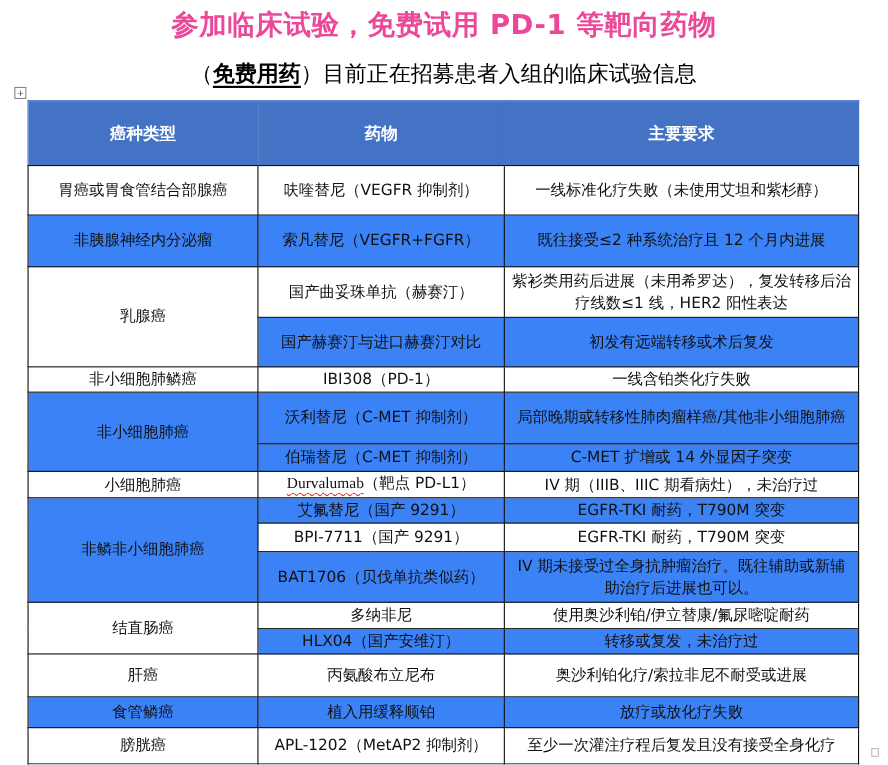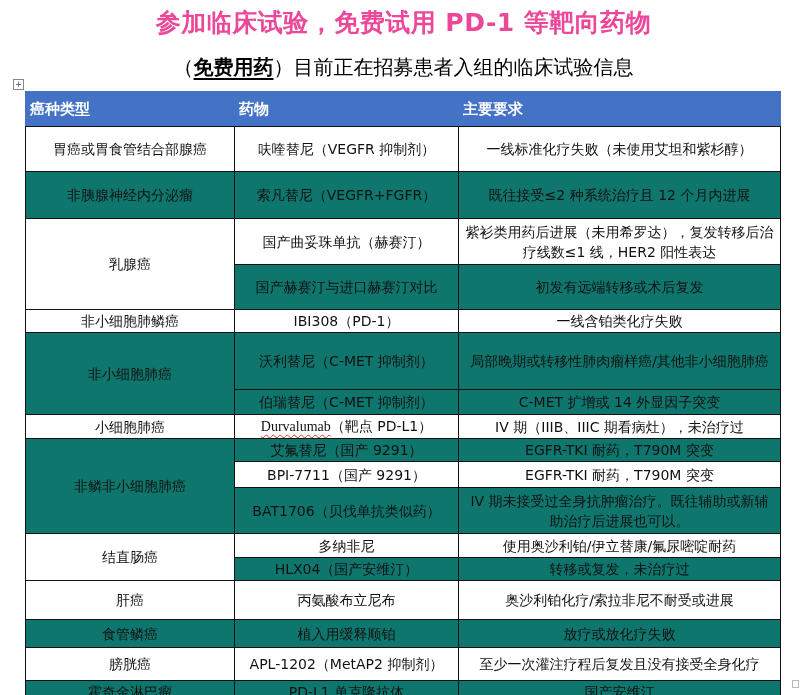--- a/index.html
+++ b/index.html
@@ -30,29 +30,29 @@
   table.trials {
     position: absolute; left: 25px; top: 91px; width: 755px;
     border-collapse: collapse; table-layout: fixed;
     font-size: 14px; line-height: 20px;
   }
   table.trials col.c1 { width: 209px; }
   table.trials col.c2 { width: 224px; }
   table.trials col.c3 { width: 322px; }
   table.trials th {
     background: #4472c4; color: #fff; font-weight: bold; font-size: 15px;
-    height: 26px; padding: 4px; text-align: left; border: 1px solid #4472c4;
+    height: 26px; padding: 16px; text-align: center; border: 1px solid #4472c4;
     border-bottom: 1.5px solid #111;
   }
   table.trials td {
     border: 1px solid #111; padding: 1px 6px; text-align: center; vertical-align: middle;
   }
   td.type { font-weight: normal; }
   td.left { text-align: left; padding-left: 14px; }
-  .bg-blue { background: #0f766e; }
+  .bg-blue { background: #3b82f6; }
   .bg-white { background: #ffffff; }
   .squiggle { text-decoration: underline wavy #d33; text-decoration-thickness: 1px; text-underline-offset: 3px; font-family: Liberation Serif, serif; }
 </style>
 </head>
 <body>
 
 <div class="title">参加临床试验，免费试用 PD-1 等靶向药物</div>
 <div class="subtitle"><span class="paren">（</span><span class="strong">免费用药</span><span class="paren">）</span><span>目前正在招募患者入组的临床试验信息</span></div>
 
 <div class="move-handle">+</div>
@@ -93,21 +93,21 @@
       <td class="bg-blue">国产赫赛汀与进口赫赛汀对比</td>
       <td class="bg-blue">初发有远端转移或术后复发</td>
     </tr>
 
     <tr style="height:23px">
       <td class="type bg-white">非小细胞肺鳞癌</td>
       <td class="bg-white">IBI308（PD-1）</td>
       <td class="bg-white">一线含铂类化疗失败</td>
     </tr>
 
-    <tr style="height:57px">
+    <tr style="height:47px">
       <td class="type bg-blue" rowspan="2">非小细胞肺癌</td>
       <td class="left bg-blue">沃利替尼（C-MET 抑制剂）</td>
       <td class="bg-blue">局部晚期或转移性肺肉瘤样癌/其他非小细胞肺癌</td>
     </tr>
     <tr style="height:25px">
       <td class="left bg-blue">伯瑞替尼（C-MET 抑制剂）</td>
       <td class="bg-blue">C-MET 扩增或 14 外显因子突变</td>
     </tr>
 
     <tr style="height:23px">

